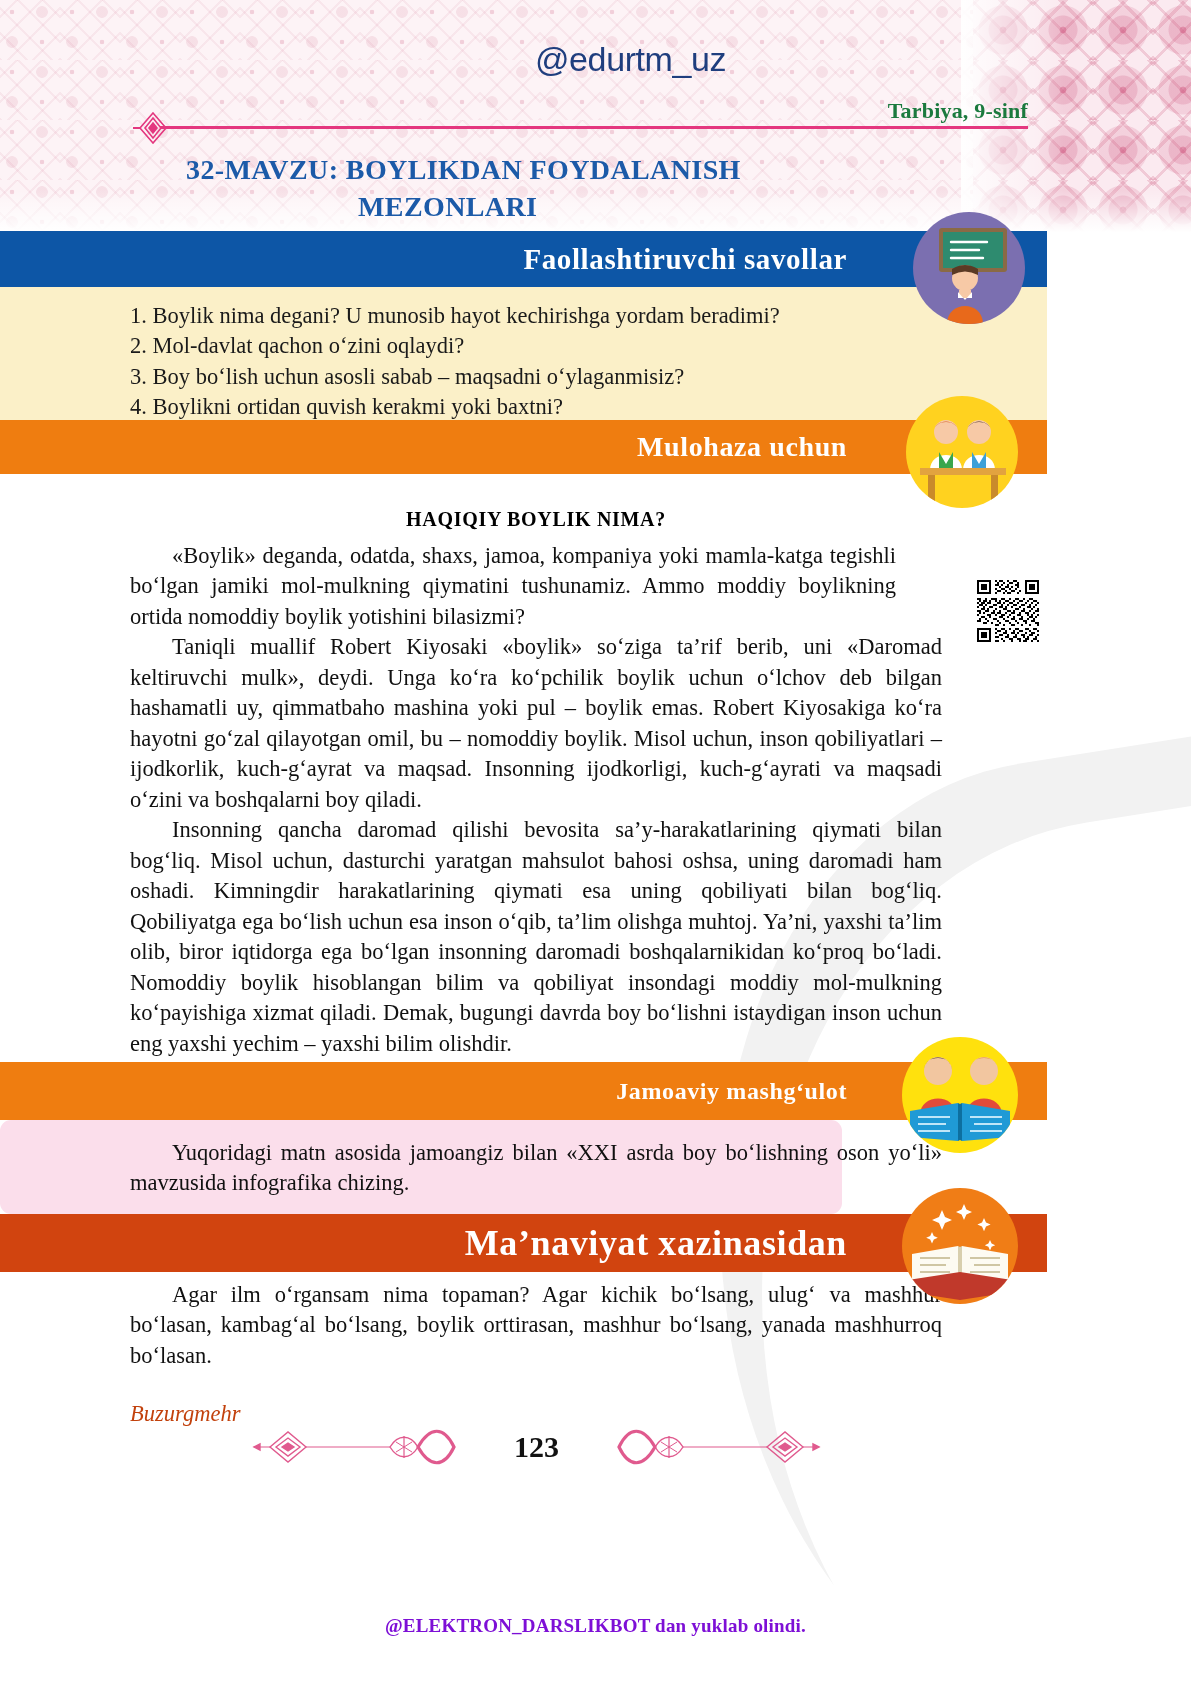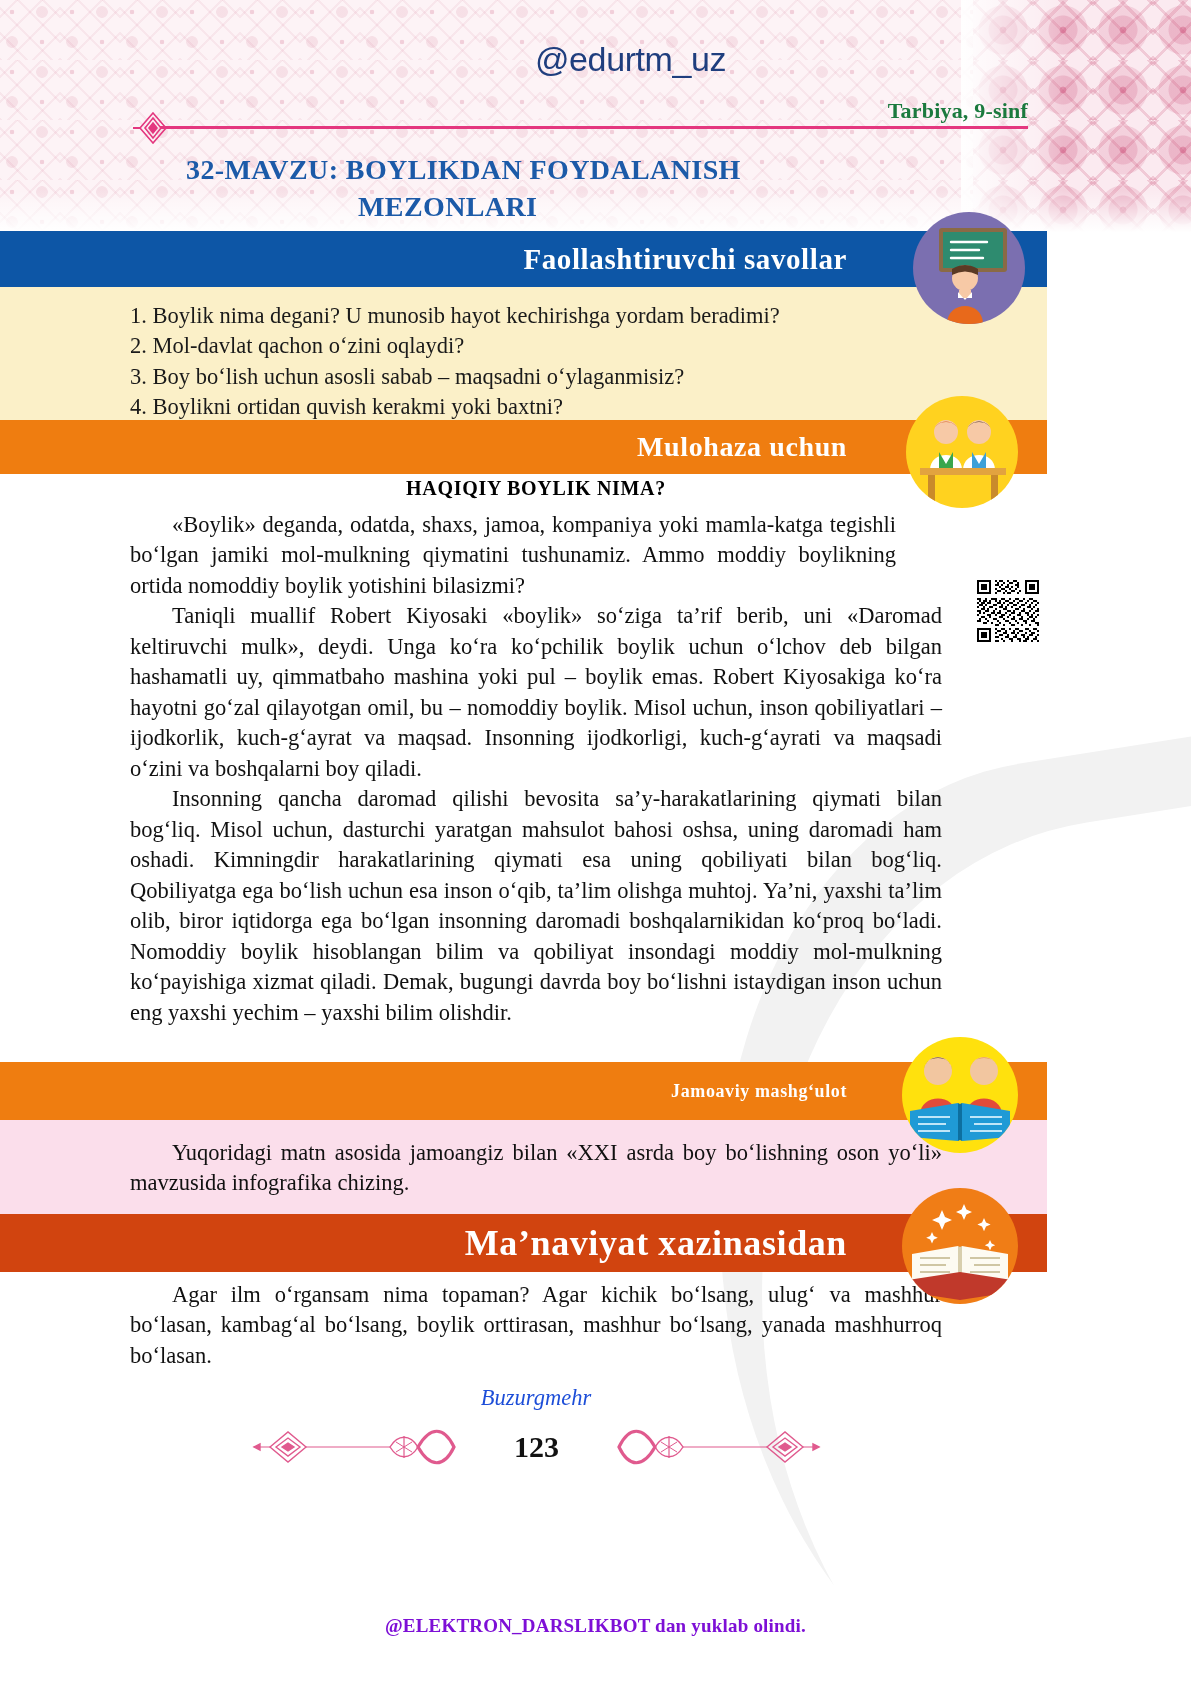--- a/index.html
+++ b/index.html
@@ -164,21 +164,21 @@
     font-weight: bold;
     color: #ffffff;
     letter-spacing: .6px;
     white-space: nowrap;
   }
   .bar-blue   { top: 231px; height: 56px; background: #0d56a6; }
   .bar-blue .bar-title { font-size: 29px; }
   .bar-orange1{ top: 420px; height: 54px; background: #ef7d10; }
   .bar-orange1 .bar-title { font-size: 28px; }
   .bar-orange2{ top: 1062px; height: 58px; background: #ef7d10; }
-  .bar-orange2 .bar-title { font-size: 18px; }
+  .bar-orange2 .bar-title { font-size: 24px; }
   .bar-red    { top: 1214px; height: 58px; background: #d1440f; }
   .bar-red .bar-title { font-size: 36px; }
 
   
   .badge {
     position: absolute;
     border-radius: 50%;
     z-index: 4;
     overflow: hidden;
   }
@@ -201,21 +201,21 @@
   }
   .questions li {
     font-size: 22.5px;
     line-height: 1.345;
     color: #1a1a1a;
     white-space: nowrap;
   }
 
   .body-text {
     position: absolute;
-    left: 130px; top: 477px;
+    left: 130px; top: 508px;
     width: 812px;
     z-index: 2;
   }
   .sec-heading {
     text-align: center;
     font-family: "Liberation Serif", serif;
     font-weight: bold;
     font-size: 20px;
     letter-spacing: .7px;
     color: #000;
@@ -236,23 +236,24 @@
     position: absolute;
     left: 975px; top: 578px;
     width: 66px; height: 66px;
     z-index: 5;
     background: #fff;
   }
 
   .pinkband {
     position: absolute;
     left: 0; top: 1120px;
-    width: 1047px; height: 94px;
+    width: 842px; height: 94px;
     background: #fbdeeb;
     z-index: 2;
+    border-radius: 11px;
   }
   .pinkband p {
     margin: 18px 0 0 130px;
     width: 812px;
     font-size: 22.5px;
     line-height: 1.35;
     text-align: justify;
     text-indent: 42px;
     color: #111;
   }
@@ -264,26 +265,26 @@
     z-index: 2;
   }
   .quote p {
     font-size: 22.5px;
     line-height: 1.355;
     text-align: justify;
     text-indent: 42px;
     color: #111;
   }
   .quote .author {
-    margin-top: 12px;
-    text-align: center;
+    margin-top: 28px;
+    text-align: left;
     text-indent: 0;
     font-style: italic;
     font-size: 22.5px;
-    color: #1d4ed8;
+    color: #c2410c;
   }
 
   
   .pagenum-wrap {
     position: absolute;
     left: 0; top: 1418px;
     width: 1047px;
     display: flex;
     align-items: center;
     justify-content: center;

